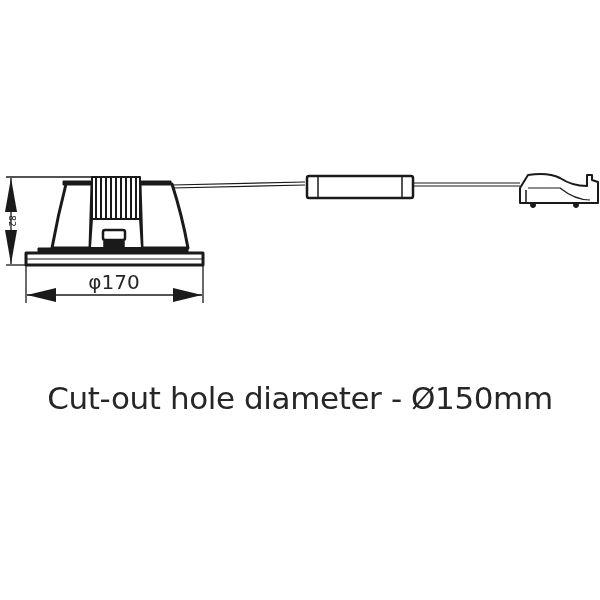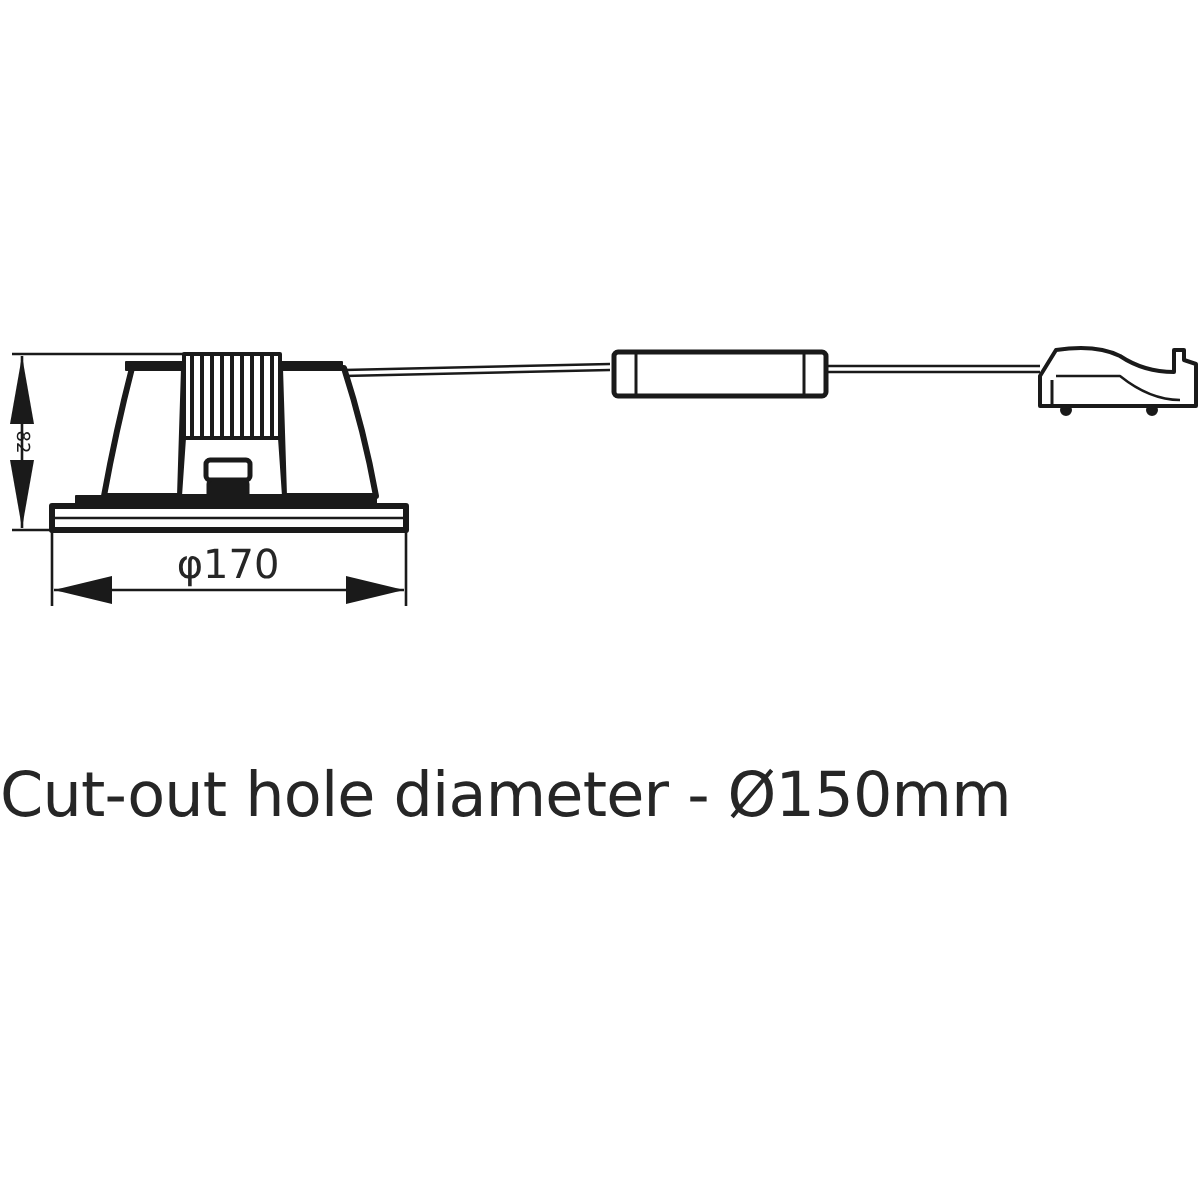--- a/index.html
+++ b/index.html
@@ -1,20 +1,20 @@
 <!DOCTYPE html>
 <html><head>
   <meta charset="utf-8">
   <style>
     html, body { margin: 0; padding: 0; background: #ffffff; }
     body { width: 600px; height: 600px; position: relative; overflow: hidden; font-family: "DejaVu Sans", sans-serif; }
     #diagram { position: absolute; left: 0; top: 0; width: 600px; height: 600px; }
     .caption {
       position: absolute; left: 0; top: 380px; width: 600px;
-      font-size: 31px; color: #262626;
+      text-align: center; font-size: 31px; color: #262626;
       font-family: "DejaVu Sans", sans-serif; letter-spacing: -0.4px;
     }
     svg text { font-family: "DejaVu Sans", sans-serif; }
   </style>
 </head>
 <body>
 
 <svg id="diagram" viewBox="0 0 600 600" xmlns="http://www.w3.org/2000/svg">
 
   <g stroke="#1a1a1a" fill="#1a1a1a">

